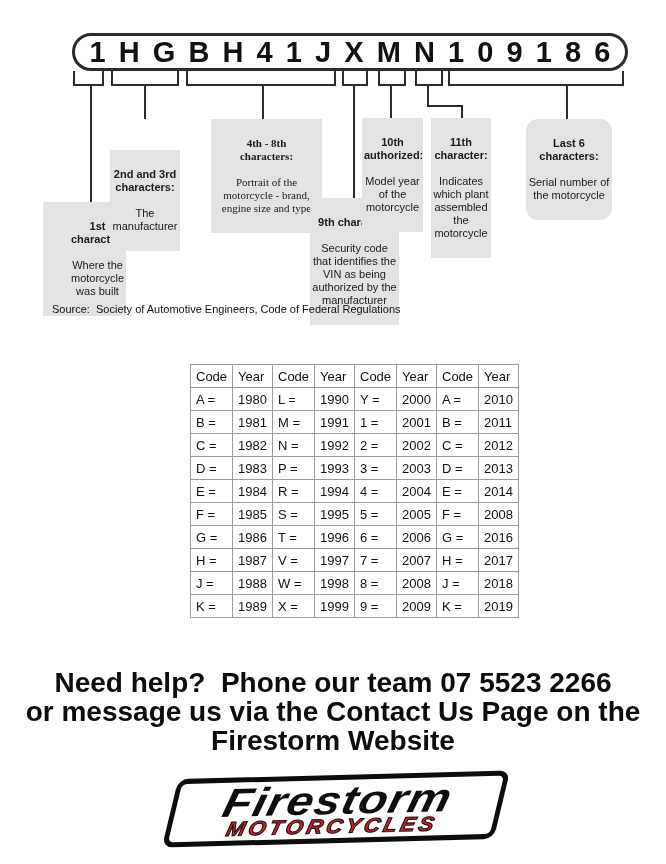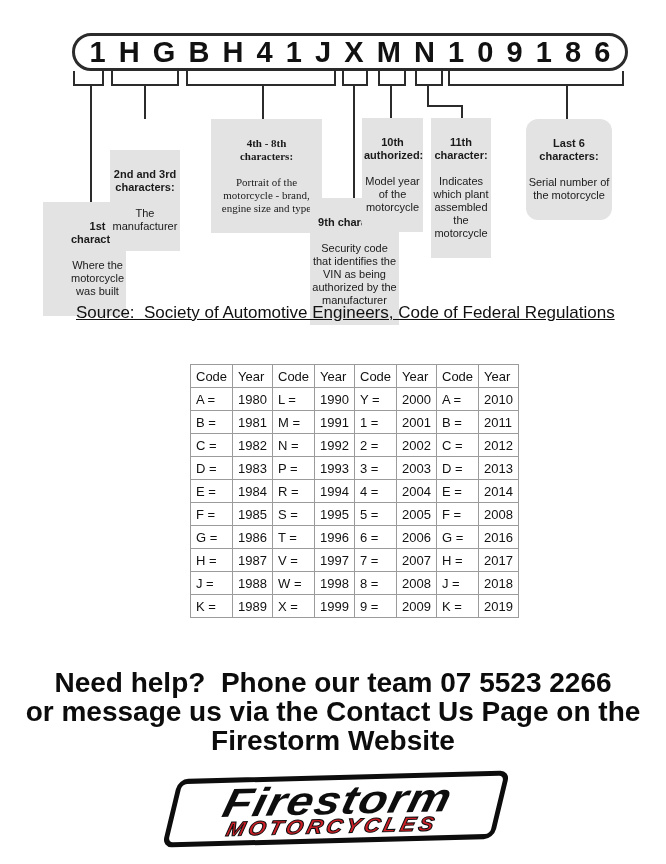--- a/index.html
+++ b/index.html
@@ -51,23 +51,22 @@
   .callout .title{font-weight:bold;}
   #co-first{left:43px;top:202px;width:83px;padding-left:28px;}
   #co-23{left:110px;top:118px;width:70px;margin-top:32px;}
   #co-48{left:211px;top:119px;width:111px;font-family:Liberation Serif, serif;}
   #co-9{left:310px;top:198px;width:89px;}
   #co-10{left:362px;top:118px;width:61px;}
   #co-11{left:431px;top:118px;width:60px;}
   #co-last{left:526px;top:119px;width:86px;border-radius:12px;}
 
   .source{
-    position:absolute;left:76px;top:303px;font-size:17px;color:#111;
+    position:absolute;left:52px;top:303px;font-size:11px;color:#111;
     white-space:pre;
-    text-decoration:underline;
   }
 
   
   .year-table{
     position:absolute;left:190px;top:364px;border-collapse:collapse;
     font-size:13px;color:#111;background:#fff;
   }
   .year-table th,.year-table td{
     border:1px solid #9b9b9b;padding:3px 5px;text-align:left;
     height:16px;vertical-align:middle;white-space:nowrap;

